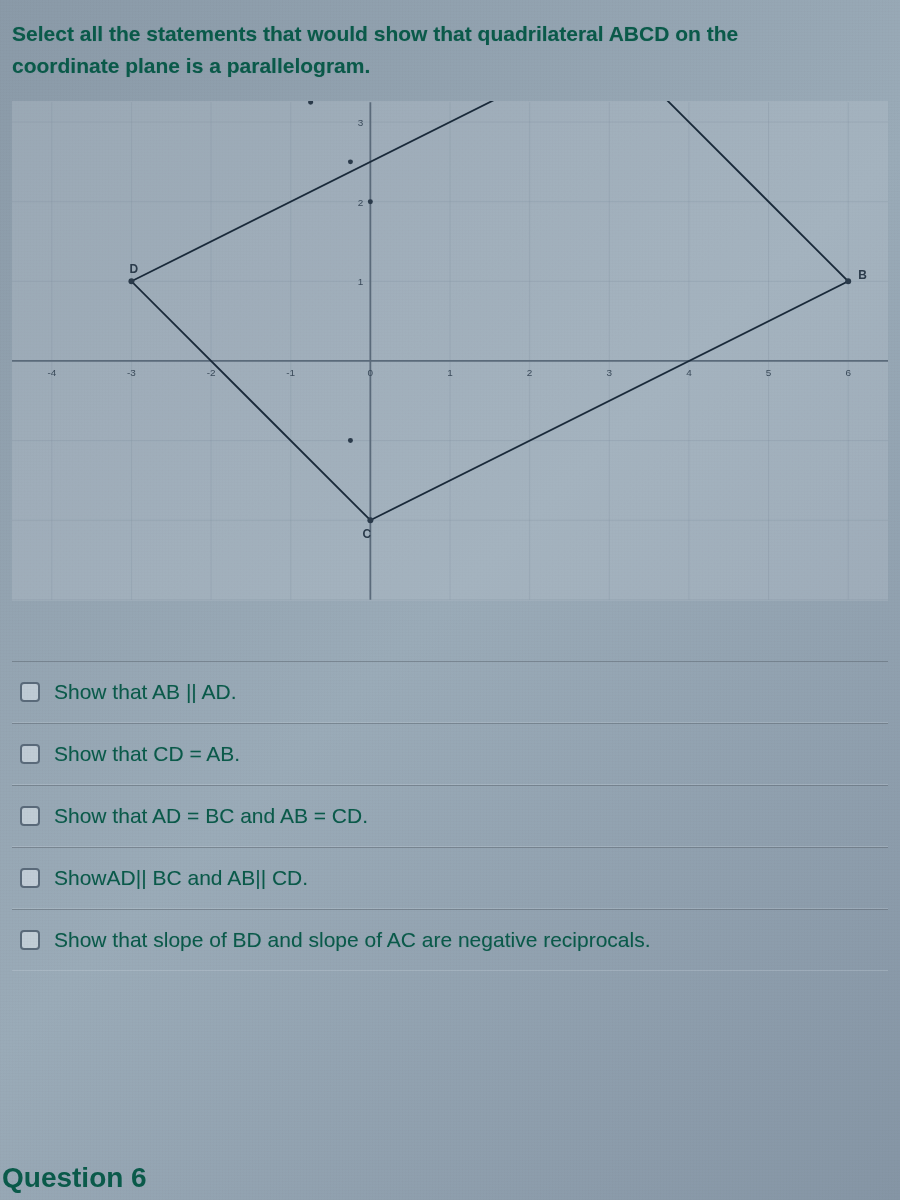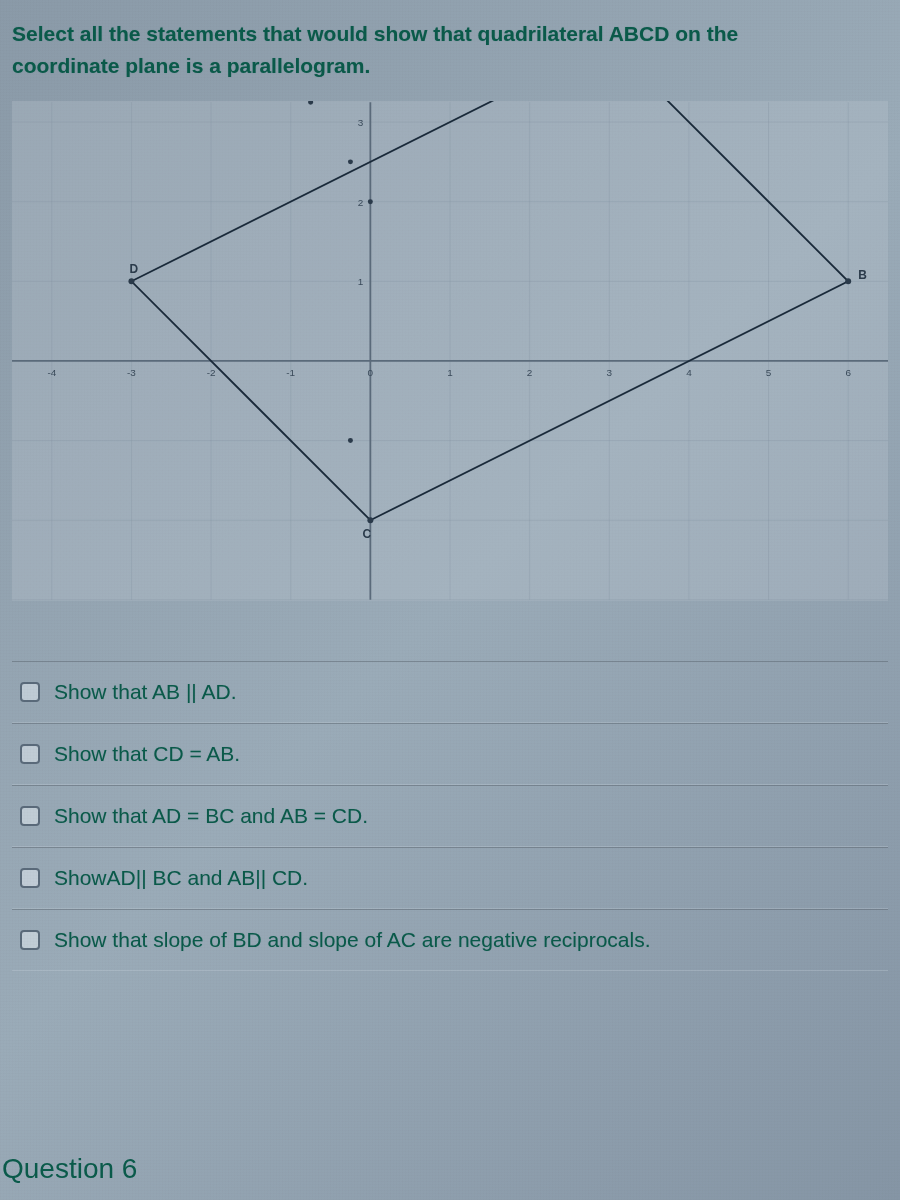--- a/index.html
+++ b/index.html
@@ -66,25 +66,25 @@
     flex-shrink: 0;
     cursor: pointer;
   }
   .option-text {
     color: #0a5a4a;
     font-size: 21px;
     text-shadow: 0 0 1px rgba(10,90,74,0.2);
   }
   .next-question {
     position: absolute;
-    bottom: 15px;
+    bottom: 6px;
     left: 2px;
     color: #0a5a4a;
     font-size: 28px;
-    font-weight: normal;
+    font-weight: bold;
   }
 </style>
 </head>
 <body>
 
 <div class="question-text">
   <span>Select all the statements that would show that quadrilateral ABCD on the</span><br>
   <span>coordinate plane is a parallelogram.</span>
 </div>
 

